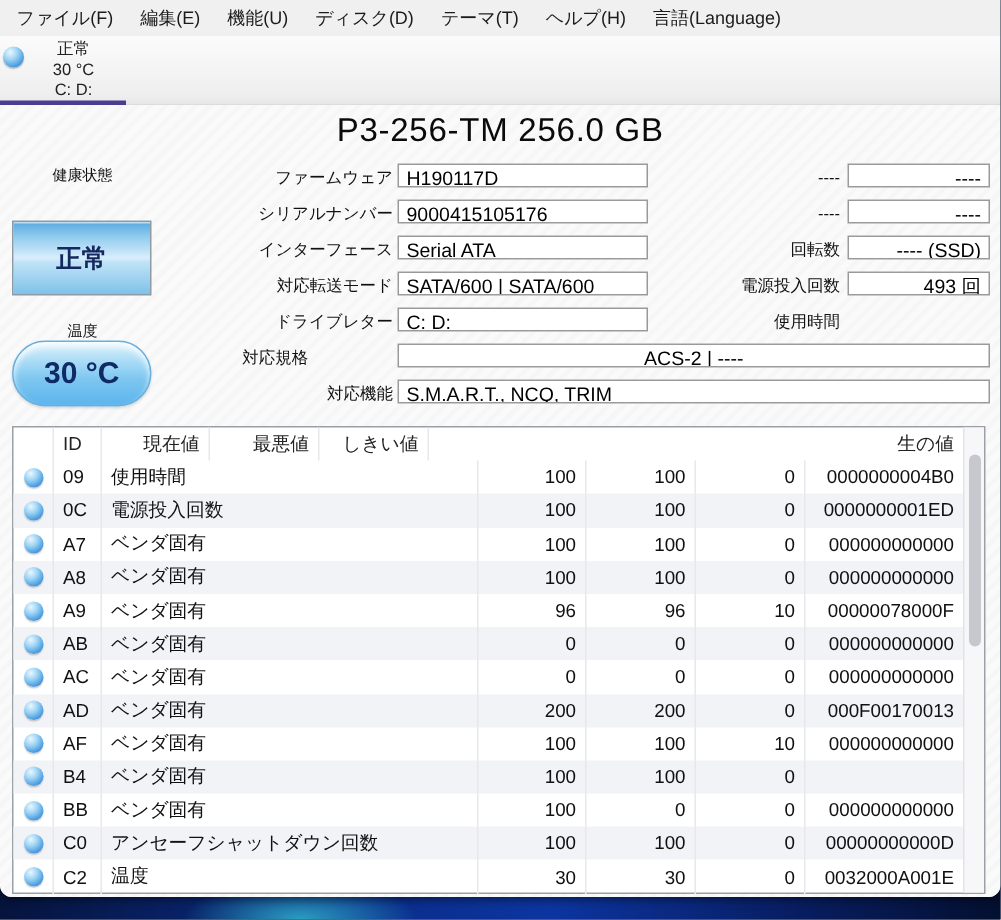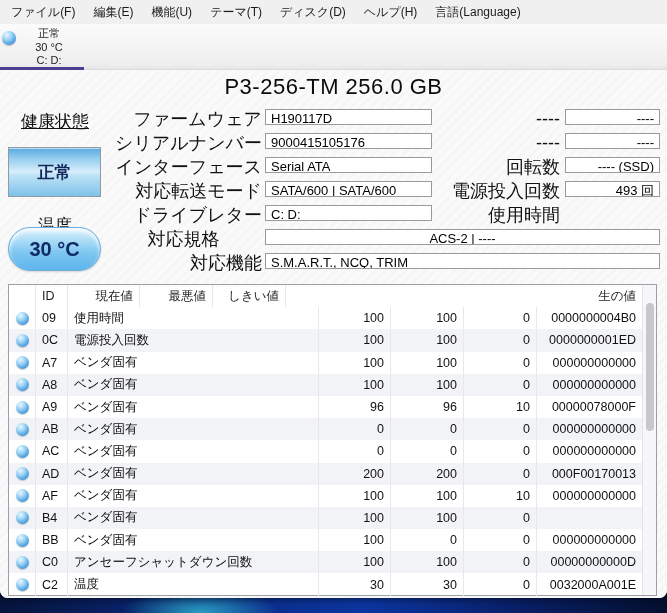--- a/index.html
+++ b/index.html
@@ -55,21 +55,21 @@
     position:absolute; top:70px; left:0; right:0; bottom:0;
     background:
       repeating-linear-gradient(135deg, rgba(0,0,0,.014) 0 3px, transparent 3px 7px),
       #fbfafa;
   }
   .model-title {
     position:absolute; top:4px; left:0; width:100%;
     text-align:center; font-size:22px; color:#0a0a0a; letter-spacing:.5px;
   }
   
-  .side-label { position:absolute; left:8px; width:94px; text-align:center; font-size:17px; color:#111;text-decoration:underline; }
+  .side-label { position:absolute; left:8px; width:94px; text-align:center; font-size:10px; color:#111; }
   .lbl-health { top:40px; }
   .lbl-temp   { top:144px; }
   .health-btn {
     position:absolute; left:8px; top:77px; width:93px; height:50px;
     border:1px solid #8f9aa3;
     background:linear-gradient(180deg,#58a9e0 0%,#8fcbee 20%,#d8eefb 50%,#bfe3f6 56%,#7fc2e9 100%);
     display:flex; align-items:center; justify-content:center;
     font-size:17px; font-weight:bold; color:#14275e;
     box-shadow:inset 0 1px 0 rgba(255,255,255,.6);
     cursor:pointer;
@@ -79,21 +79,21 @@
     border-radius:22px;
     border:1px solid #6aaede;
     background:linear-gradient(180deg,#dff2fc 0%,#aadcf6 30%,#7cc6f0 60%,#5db4ec 100%);
     display:flex; align-items:center; justify-content:center;
     font-size:20px; font-weight:bold; color:#102a66;
     box-shadow:inset 0 3px 4px rgba(255,255,255,.85), 0 1px 2px rgba(0,0,0,.15);
     cursor:pointer;
   }
   
   .f-label {
-    position:absolute; text-align:right; font-size:18px; color:#111; line-height:20px; white-space:nowrap;
+    position:absolute; text-align:right; font-size:11px; color:#111; line-height:20px; white-space:nowrap;
   }
   .f-box {
     position:absolute; height:16px;
     background:#ffffff; border:1px solid #9a9a9a;
     font-size:13px; color:#000; line-height:18px;
     padding:0 5px; white-space:nowrap; overflow:hidden;
   }
   .f-box.r { text-align:right; }
   .mid-label { left:105px; width:157px; }
   .mid-box   { left:265px; width:167px; }
@@ -138,22 +138,22 @@
 <body>
 
 <div class="wallpaper"></div>
 
 <div class="window">
 
   <div class="menubar">
       <span class="menu-item">ファイル(F)</span>
       <span class="menu-item">編集(E)</span>
       <span class="menu-item">機能(U)</span>
+      <span class="menu-item">ディスク(D)</span>
       <span class="menu-item">テーマ(T)</span>
-      <span class="menu-item">ディスク(D)</span>
       <span class="menu-item">ヘルプ(H)</span>
       <span class="menu-item">言語(Language)</span>
     </div>
 
   <div class="tabbar">
     <div class="disk-tab">
       <span class="tab-orb"></span>
       <div class="tab-lines">
         <div class="tab-line">正常</div>
         <div class="tab-line">30 °C</div>

